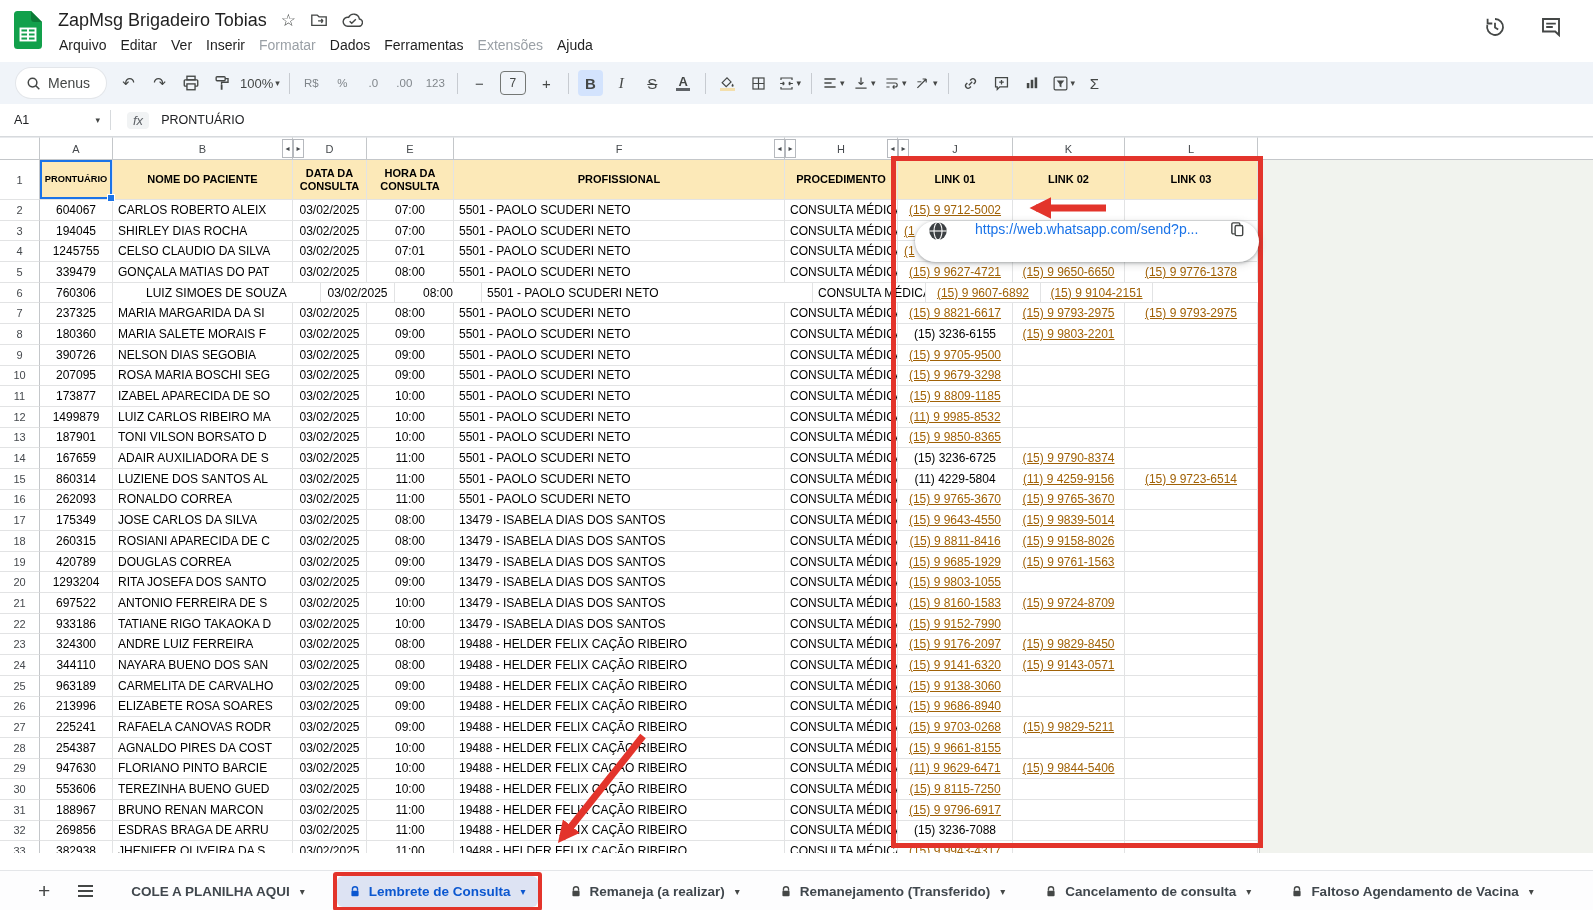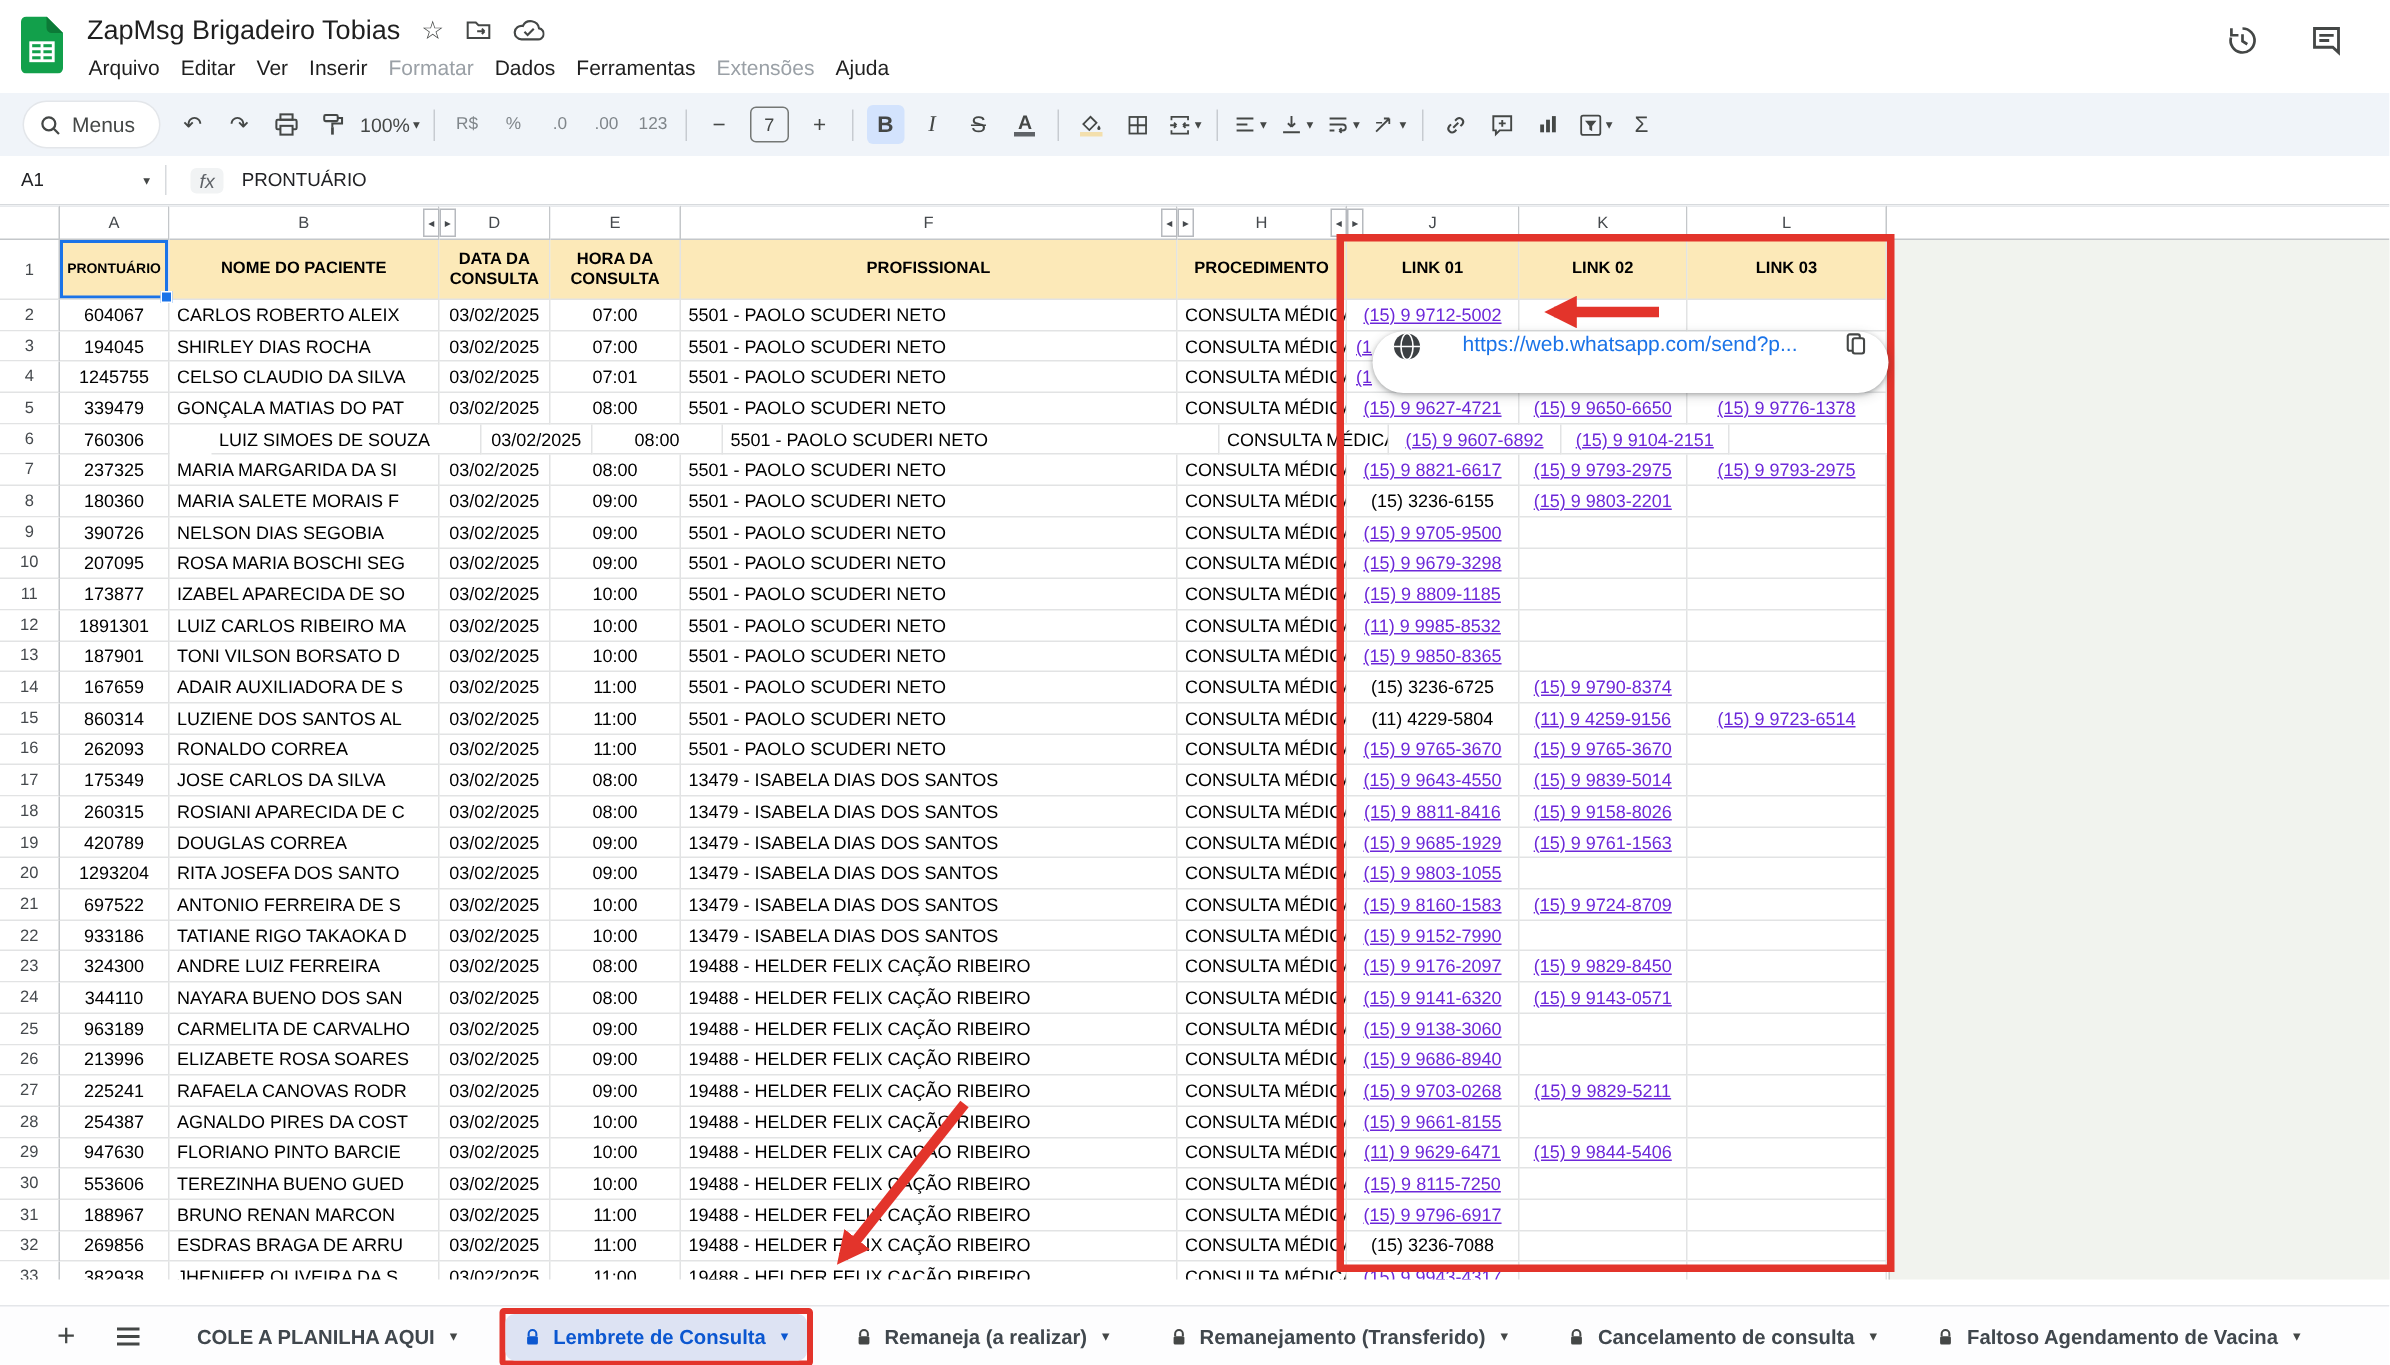--- a/index.html
+++ b/index.html
@@ -54,21 +54,21 @@
   .grow{display:flex}
   .cell{box-sizing:border-box;border-right:1px solid #e2e3e4;border-bottom:1px solid #e2e3e4;overflow:hidden;
         white-space:nowrap;font-size:12px;color:#000;display:flex;align-items:center;flex:none}
   .gut{width:40px;justify-content:center;font-size:11px;color:#45494d;border-right:1px solid #c4c7ca;background:#fff}
   .al{padding-left:5px}
   .ac{justify-content:center}
   .hc{background:#fce9b8;font-weight:bold;font-size:11px;justify-content:center;text-align:center;
       white-space:normal;line-height:12.5px;color:#000}
   .sel{box-shadow:inset 0 0 0 2px #1a73e8;position:relative;overflow:visible;z-index:4;font-size:9.3px}
   .sel::after{content:"";position:absolute;right:-3px;bottom:-3px;width:6px;height:6px;background:#1a73e8;border:1.5px solid #fff}
-  .link{color:#6d28d9;text-decoration:underline;cursor:pointer}
+  .link{color:#a16207;text-decoration:underline;cursor:pointer}
   .cp.frag{justify-content:flex-start;padding-left:6px}
   .gridfill{position:absolute;left:1259px;top:23px;width:334px;height:693px;background:#f1f3ee;border-left:1px solid #c9ccc9}
   
   .tabbar{position:absolute;left:0;top:870px;width:100%;height:40px;background:#fdfdfe;border-top:1px solid #e4e6e9;
           display:flex;align-items:center;white-space:nowrap}
   .addbtn{margin-left:38px;font-size:21px;color:#444746;cursor:pointer}
   .allsheets{margin-left:28px;cursor:pointer;display:flex;flex-direction:column;gap:3px}
   .allsheets i{display:block;width:15px;height:2px;background:#444746}
   .tabstrip{display:flex;align-items:center;margin-left:26px}
   .tab{display:flex;align-items:center;gap:8px;font-size:13.5px;color:#40474d;font-weight:600;
@@ -452,21 +452,21 @@
         <div class="cell al" style="width: 331px; height: 20.7px;">5501 - PAOLO SCUDERI NETO</div>
         <div class="cell al" style="width: 113px; height: 20.7px;">CONSULTA MÉDICA</div>
         <div class="cell ac cp" style="width: 115px; height: 20.7px;">
           <a class="link" href="#">(15) 9 8809-1185</a>
         </div>
         <div class="cell ac cp" style="width: 112px; height: 20.7px;"></div>
         <div class="cell ac cp" style="width: 133px; height: 20.7px;"></div>
       </div>
       <div class="grow">
         <div class="cell gut" style="height: 20.7px;">12</div>
-        <div class="cell ac" style="width: 73px; height: 20.7px;">1891301</div>
+        <div class="cell ac" style="width: 73px; height: 20.7px;">1499879</div>
         <div class="cell al" style="width: 180px; height: 20.7px;">LUIZ CARLOS RIBEIRO MA</div>
         <div class="cell ac" style="width: 74px; height: 20.7px;">03/02/2025</div>
         <div class="cell ac" style="width: 87px; height: 20.7px;">10:00</div>
         <div class="cell al" style="width: 331px; height: 20.7px;">5501 - PAOLO SCUDERI NETO</div>
         <div class="cell al" style="width: 113px; height: 20.7px;">CONSULTA MÉDICA</div>
         <div class="cell ac cp" style="width: 115px; height: 20.7px;">
           <a class="link" href="#">(11) 9 9985-8532</a>
         </div>
         <div class="cell ac cp" style="width: 112px; height: 20.7px;"></div>
         <div class="cell ac cp" style="width: 133px; height: 20.7px;"></div>

